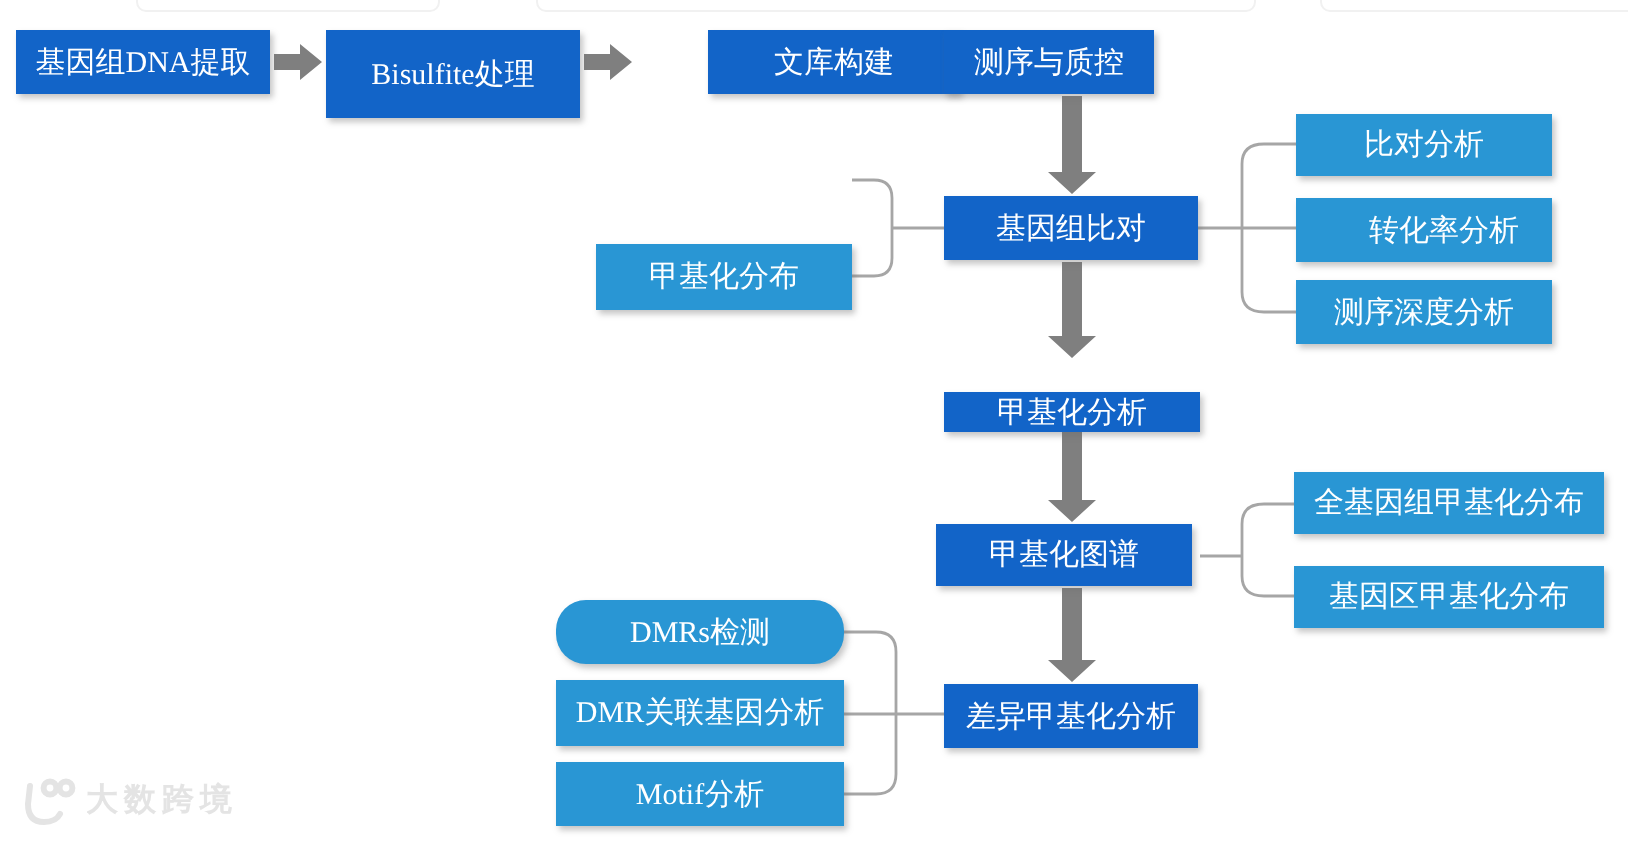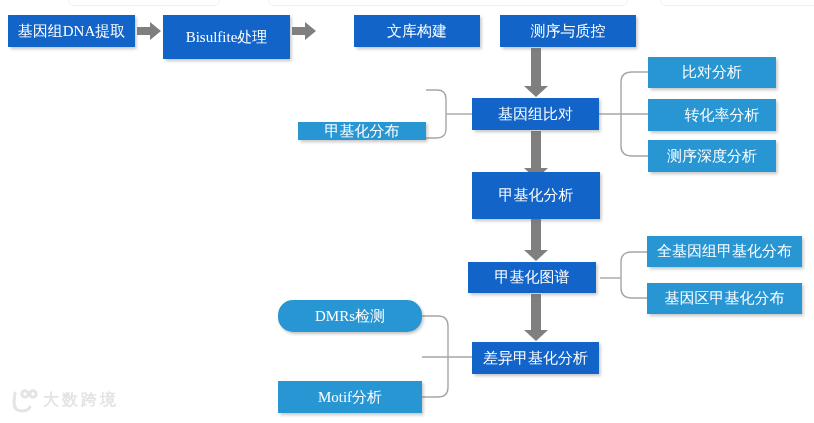--- a/index.html
+++ b/index.html
@@ -82,33 +82,34 @@
     <path class="conn" d="M647,298 H632 Q621,298 621,288 V278"></path>
 
     <path class="conn" d="M422,316 H438 Q448,316 448,326 V357"></path>
     <path class="conn" d="M422,397 H438 Q448,397 448,387 V357"></path>
     <path class="conn" d="M422,357 H472"></path>
   </svg>
 
   <div class="box main" style="left:8px;top:15px;width:127px;height:32px;">基因组DNA提取</div>
   <div class="box main" style="left:163px;top:15px;width:127px;height:44px;">Bisulfite处理</div>
   <div class="box main" style="left:318px;top:15px;width:126px;height:32px;margin-left:36px;">文库构建</div>
-  <div class="box main" style="left:472px;top:15px;width:136px;height:32px;margin-left:28px;">测序与质控</div>
+  <div class="box main" style="left:472px;top:15px;width:105px;height:32px;">测序与质控</div>
   <div class="box main" style="left:472px;top:98px;width:127px;height:32px;">基因组比对</div>
-  <div class="box main" style="left:472px;top:172px;width:128px;height:47px;">甲基化分析</div>
+  <div class="box main" style="left:472px;top:196px;width:128px;height:20px;">甲基化分析</div>
   <div class="box main" style="left:468px;top:262px;width:128px;height:31px;">甲基化图谱</div>
   <div class="box main" style="left:472px;top:342px;width:127px;height:32px;">差异甲基化分析</div>
 
-  <div class="box side" style="left:298px;top:122px;width:128px;height:18px;">甲基化分布</div>
+  <div class="box side" style="left:298px;top:122px;width:128px;height:33px;">甲基化分布</div>
   <div class="box side" style="left:648px;top:57px;width:128px;height:31px;">比对分析</div>
   <div class="box side" style="left:648px;top:99px;width:128px;height:32px;padding-left:20px;">转化率分析</div>
   <div class="box side" style="left:648px;top:140px;width:128px;height:32px;">测序深度分析</div>
   <div class="box side" style="left:647px;top:236px;width:155px;height:31px;">全基因组甲基化分布</div>
   <div class="box side" style="left:647px;top:283px;width:155px;height:31px;">基因区甲基化分布</div>
   <div class="box side" style="left:278px;top:300px;width:144px;height:32px;border-radius:15px;">DMRs检测</div>
+  <div class="box side" style="left:278px;top:340px;width:144px;height:33px;">DMR关联基因分析</div>
   <div class="box side" style="left:278px;top:381px;width:144px;height:32px;font-family:Liberation Serif, serif;">Motif分析</div>
 
   <div id="watermark">
     <svg width="30" height="28" viewBox="0 0 30 28">
       <path class="wm-icon" d="M7,7 L6,16 Q6,25 14,25 Q20,25 22,21"></path>
       <circle class="wm-icon" cx="17" cy="8" r="3.2"></circle>
       <circle class="wm-icon" cx="25" cy="8" r="3.2"></circle>
     </svg>
     <span>大数跨境</span>
   </div>

